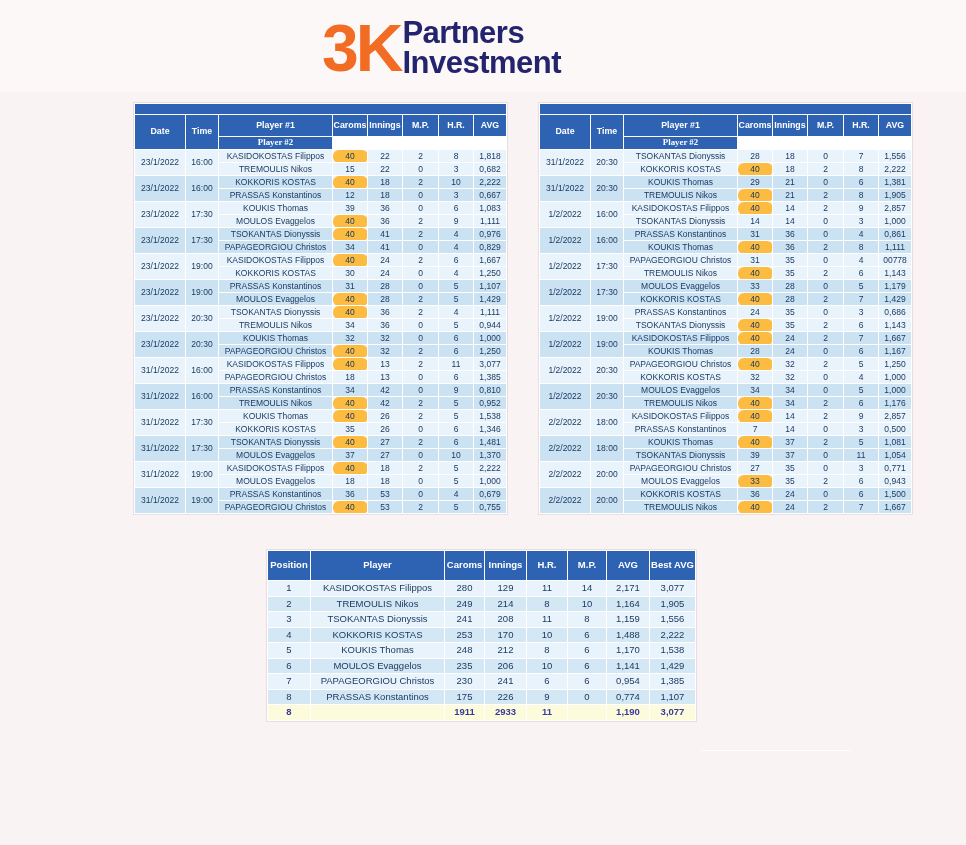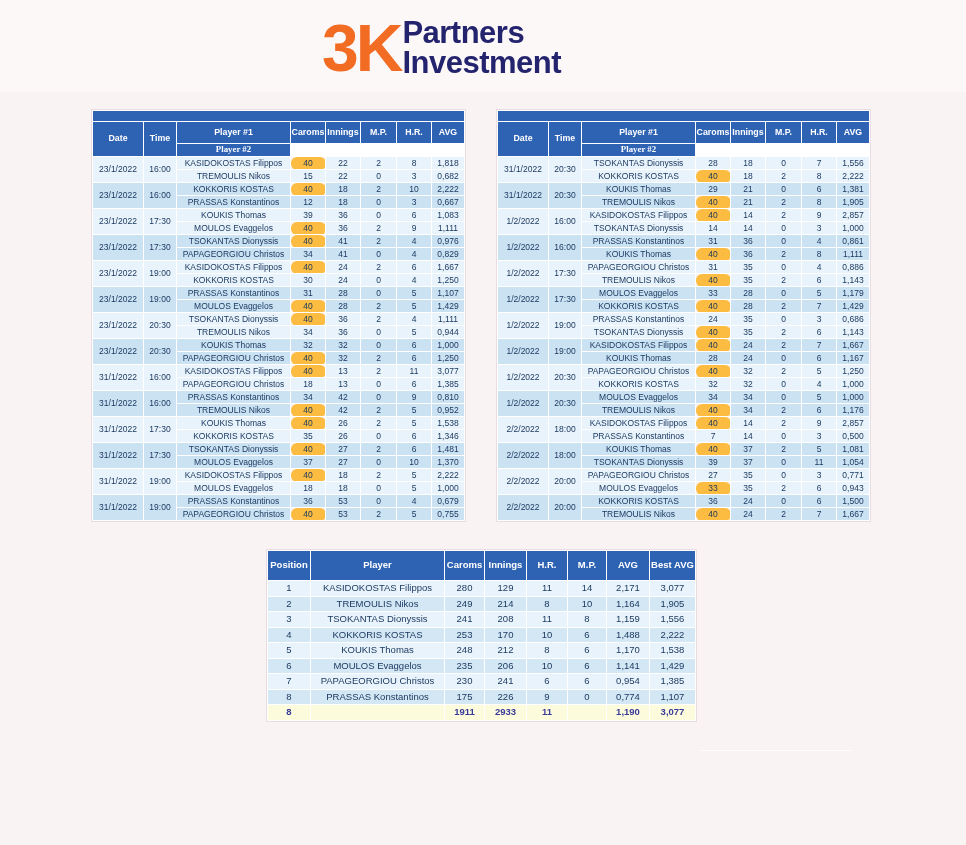--- a/index.html
+++ b/index.html
@@ -8,21 +8,21 @@
   #page { position:relative; width:966px; height:751px; background:#faf3f4; overflow:hidden; margin:0 auto; }
   #topband { position:absolute; left:0; top:0; width:966px; height:92px; background:#fcf8f8; }
 
   
   .brand { position:absolute; left:322px; top:8px; width:330px; height:80px; display:flex; align-items:center; }
   .brand-mark { font-size:66px; font-weight:bold; color:#f26c24; letter-spacing:-3px; line-height:1; }
   .brand-text { display:flex; flex-direction:column; justify-content:center; margin-left:2px; }
   .brand-text span { font-size:31px; font-weight:bold; color:#24246e; line-height:0.98; letter-spacing:-0.5px; }
 
   
-  .match-wrap { position:absolute; top:110px; }
+  .match-wrap { position:absolute; top:103px;margin-left:42px; }
   #left-table-wrap  { left:92px;  }
   #right-table-wrap { left:497px; }
   table.match { border-collapse:collapse; table-layout:fixed; width:372px; box-shadow:0 0 0 1px #e8dde2; }
   table.match td, table.match th { border:1px solid #ffffff; text-align:center; vertical-align:middle;
         color:#17365d; font-size:8.5px; line-height:1.05; padding:0; height:13px; overflow:hidden; white-space:nowrap; }
   table.match tr.strip td { background:#2e63b4; height:11px; }
   table.match th { background:#2e63b4; color:#ffffff; font-weight:bold; font-size:8.8px; }
   table.match tr.hrow1 th { height:22px; }
   table.match tr.hrow2 th { height:13px;font-family:Liberation Serif, serif; }
   table.match tr.hrow2 td.empty { background:#ffffff; }
@@ -488,21 +488,21 @@
             <td>1,111</td>
           </tr>
           <tr class="light">
             <td rowspan="2">1/2/2022</td>
             <td rowspan="2">17:30</td>
             <td>PAPAGEORGIOU Christos</td>
             <td>31</td>
             <td>35</td>
             <td>0</td>
             <td>4</td>
-            <td>0,886</td>
+            <td>00778</td>
           </tr>
           <tr class="light">
             <td>TREMOULIS Nikos</td>
             <td class="hl">40</td>
             <td>35</td>
             <td>2</td>
             <td>6</td>
             <td>1,143</td>
           </tr>
           <tr class="dark">

